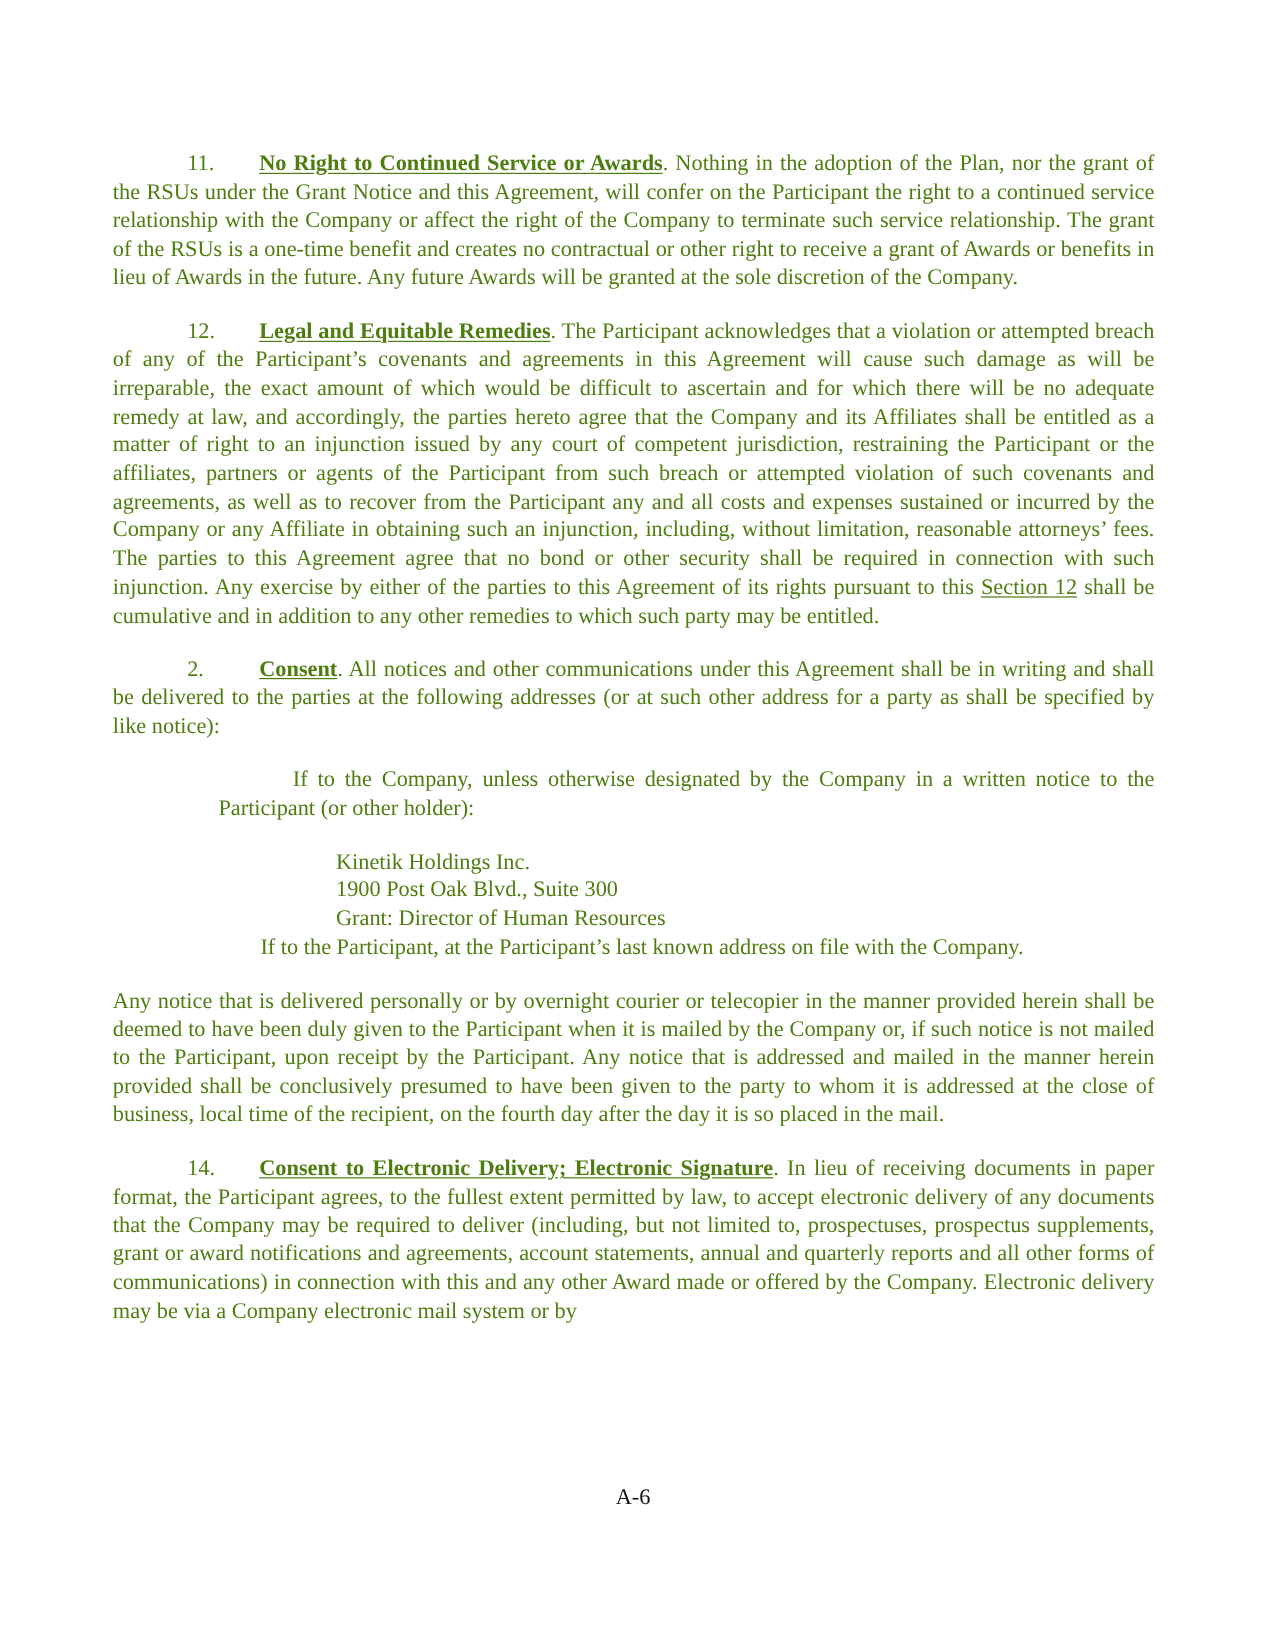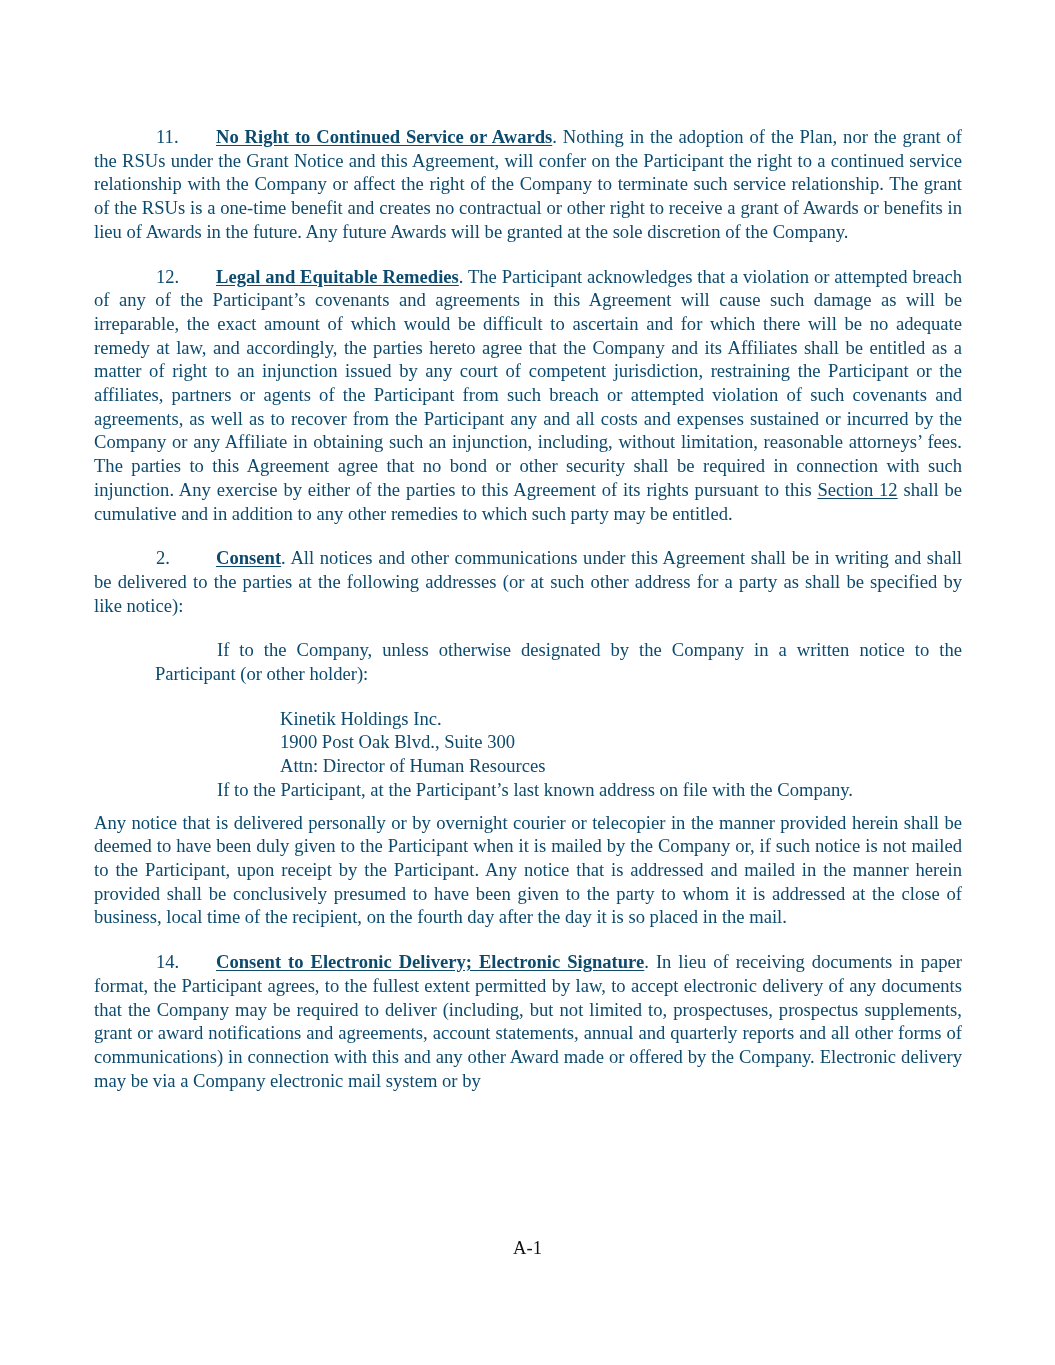--- a/index.html
+++ b/index.html
@@ -5,38 +5,38 @@
     html, body { margin: 0; padding: 0; background: #ffffff; }
     body { width: 1055px; height: 1365px; position: relative; overflow: hidden; }
     .page {
       position: absolute;
       left: 94px;
       top: 125px;
       width: 868px;
       font-family: "Liberation Serif", serif;
       font-size: 18.6px;
       line-height: 23.7px;
-      color: #0c4a6e;
+      color: #4d7c0f;
     }
     p { margin: 0; text-align: justify; }
     .para { margin-bottom: 21px; }
     .num { display: inline-block; width: 60px; padding-left: 62px; box-sizing: content-box; }
     .heading { font-weight: bold; text-decoration: underline; text-underline-offset: 2px; }
     .xref { text-decoration: underline; text-underline-offset: 2px; }
     .indented {
-      margin-left: 61px;
+      margin-left: 88px;
       text-indent: 62px;
       margin-bottom: 21px;
     }
     .address {
       margin-left: 186px;
       text-align: left;
     }
     .address div { white-space: nowrap; }
-    .indent-line { padding-left: 123px; margin-bottom: 9px; text-align: left; }
+    .indent-line { padding-left: 123px; margin-bottom: 21px; text-align: left; }
     .footer {
       position: absolute;
       top: 1237px;
       left: 0;
       width: 1055px;
       text-align: center;
       font-family: "Liberation Serif", serif;
       font-size: 18.6px;
       color: #111111;
     }
@@ -50,24 +50,24 @@
 
   <p class="para"><span class="num">12.</span><span class="heading">Legal and Equitable Remedies</span><span>. The Participant acknowledges that a violation or attempted breach of any of the Participant’s covenants and agreements in this Agreement will cause such damage as will be irreparable, the exact amount of which would be difficult to ascertain and for which there will be no adequate remedy at law, and accordingly, the parties hereto agree that the Company and its Affiliates shall be entitled as a matter of right to an injunction issued by any court of competent jurisdiction, restraining the Participant or the affiliates, partners or agents of the Participant from such breach or attempted violation of such covenants and agreements, as well as to recover from the Participant any and all costs and expenses sustained or incurred by the Company or any Affiliate in obtaining such an injunction, including, without limitation, reasonable attorneys’ fees. The parties to this Agreement agree that no bond or other security shall be required in connection with such injunction. Any exercise by either of the parties to this Agreement of its rights pursuant to this </span><span class="xref">Section 12</span><span> shall be cumulative and in addition to any other remedies to which such party may be entitled.</span></p>
 
   <p class="para"><span class="num">2.</span><span class="heading">Consent</span><span>.  All notices and other communications under this Agreement shall be in writing and shall be delivered to the parties at the following addresses (or at such other address for a party as shall be specified by like notice):</span></p>
 
   <p class="indented">If to the Company, unless otherwise designated by the Company in a written notice to the Participant (or other holder):</p>
 
   <div class="address">
     <div>Kinetik Holdings Inc.</div>
     <div>1900 Post Oak Blvd., Suite 300</div>
-    <div>Attn: Director of Human Resources</div>
+    <div>Grant: Director of Human Resources</div>
   </div>
 
   <p class="indent-line">If to the Participant, at the Participant’s last known address on file with the Company.</p>
 
   <p class="para">Any notice that is delivered personally or by overnight courier or telecopier in the manner provided herein shall be deemed to have been duly given to the Participant when it is mailed by the Company or, if such notice is not mailed to the Participant, upon receipt by the Participant. Any notice that is addressed and mailed in the manner herein provided shall be conclusively presumed to have been given to the party to whom it is addressed at the close of business, local time of the recipient, on the fourth day after the day it is so placed in the mail.</p>
 
   <p class="para"><span class="num">14.</span><span class="heading">Consent to Electronic Delivery; Electronic Signature</span><span>.  In lieu of receiving documents in paper format, the Participant agrees, to the fullest extent permitted by law, to accept electronic delivery of any documents that the Company may be required to deliver (including, but not limited to, prospectuses, prospectus supplements, grant or award notifications and agreements, account statements, annual and quarterly reports and all other forms of communications) in connection with this and any other Award made or offered by the Company. Electronic delivery may be via a Company electronic mail system or by</span></p>
 
 </div>
 
-<div class="footer">A-1</div>
+<div class="footer">A-6</div>
 
 </body></html>

